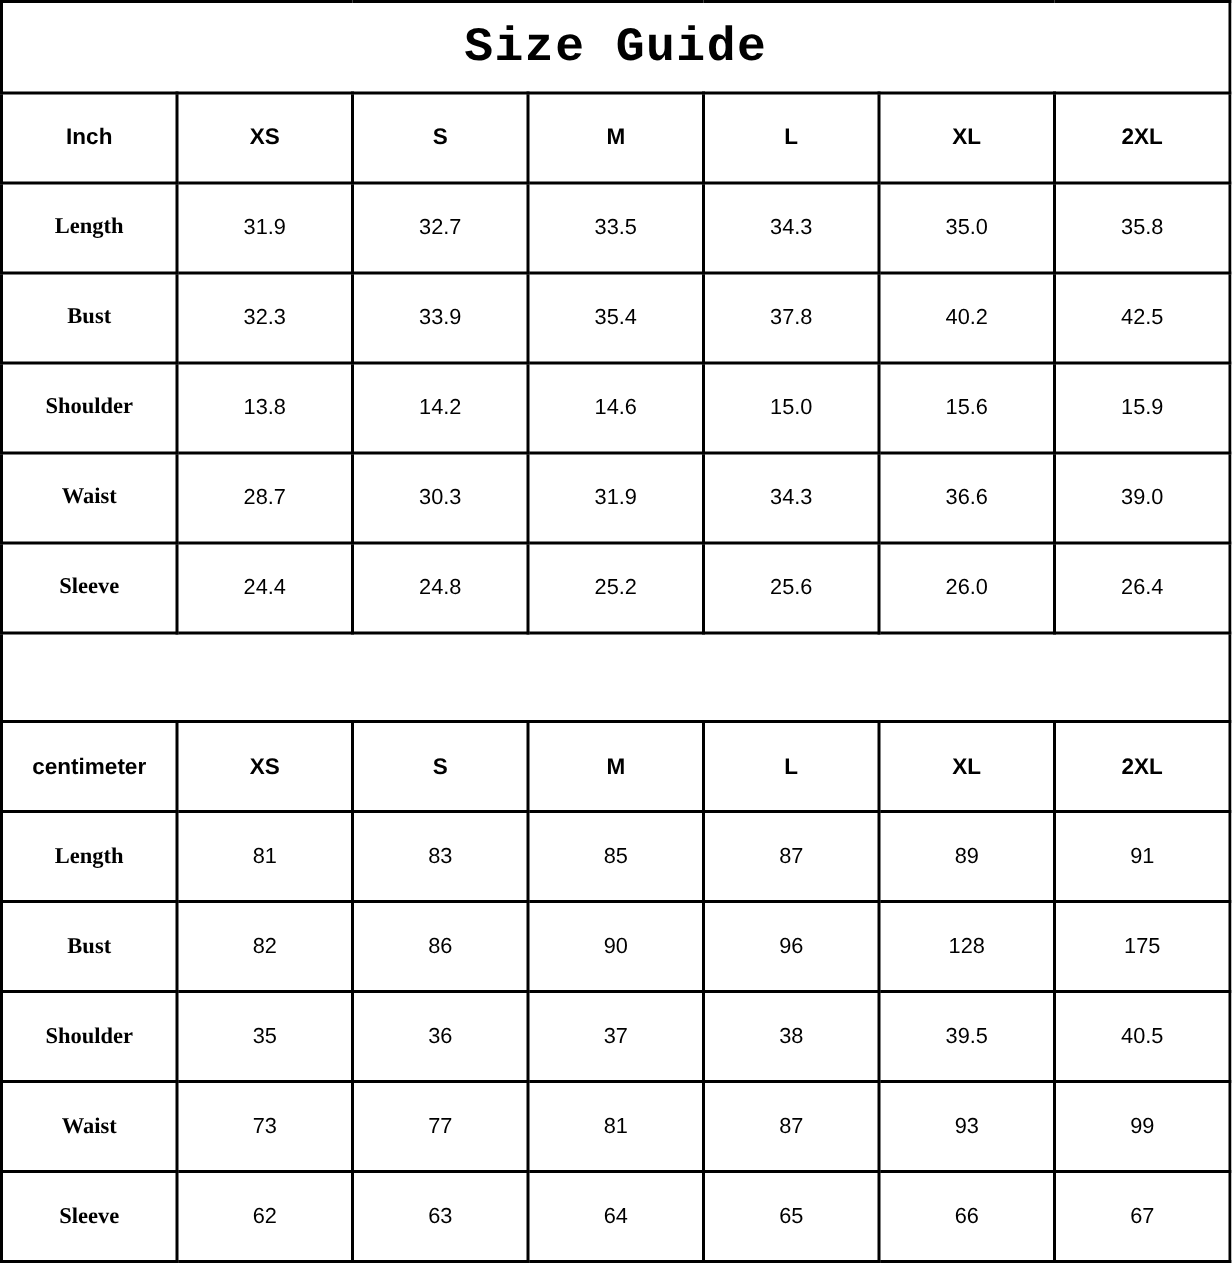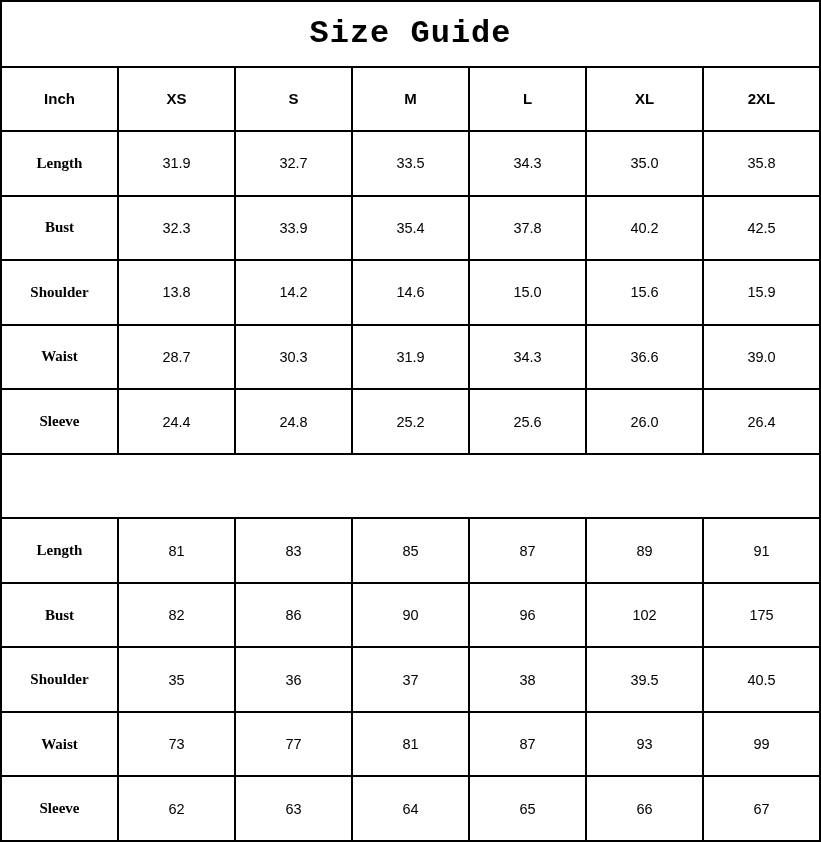--- a/index.html
+++ b/index.html
@@ -130,37 +130,46 @@
     <td class="data-cell">25.2</td>
     <td class="data-cell">25.6</td>
     <td class="data-cell">26.0</td>
     <td class="data-cell">26.4</td>
   </tr>
 
   <tr class="spacer-row">
     <td colspan="7"></td>
   </tr>
 
+  <tr class="header-row">
+    <td>centimeter</td>
+    <td>XS</td>
+    <td>S</td>
+    <td>M</td>
+    <td>L</td>
+    <td>XL</td>
+    <td>2XL</td>
+  </tr>
 
   <tr class="data-row">
     <td class="label-cell">Length</td>
     <td class="data-cell">81</td>
     <td class="data-cell">83</td>
     <td class="data-cell">85</td>
     <td class="data-cell">87</td>
     <td class="data-cell">89</td>
     <td class="data-cell">91</td>
   </tr>
   <tr class="data-row">
     <td class="label-cell">Bust</td>
     <td class="data-cell">82</td>
     <td class="data-cell">86</td>
     <td class="data-cell">90</td>
     <td class="data-cell">96</td>
-    <td class="data-cell">102</td>
+    <td class="data-cell">128</td>
     <td class="data-cell">175</td>
   </tr>
   <tr class="data-row">
     <td class="label-cell">Shoulder</td>
     <td class="data-cell">35</td>
     <td class="data-cell">36</td>
     <td class="data-cell">37</td>
     <td class="data-cell">38</td>
     <td class="data-cell">39.5</td>
     <td class="data-cell">40.5</td>

